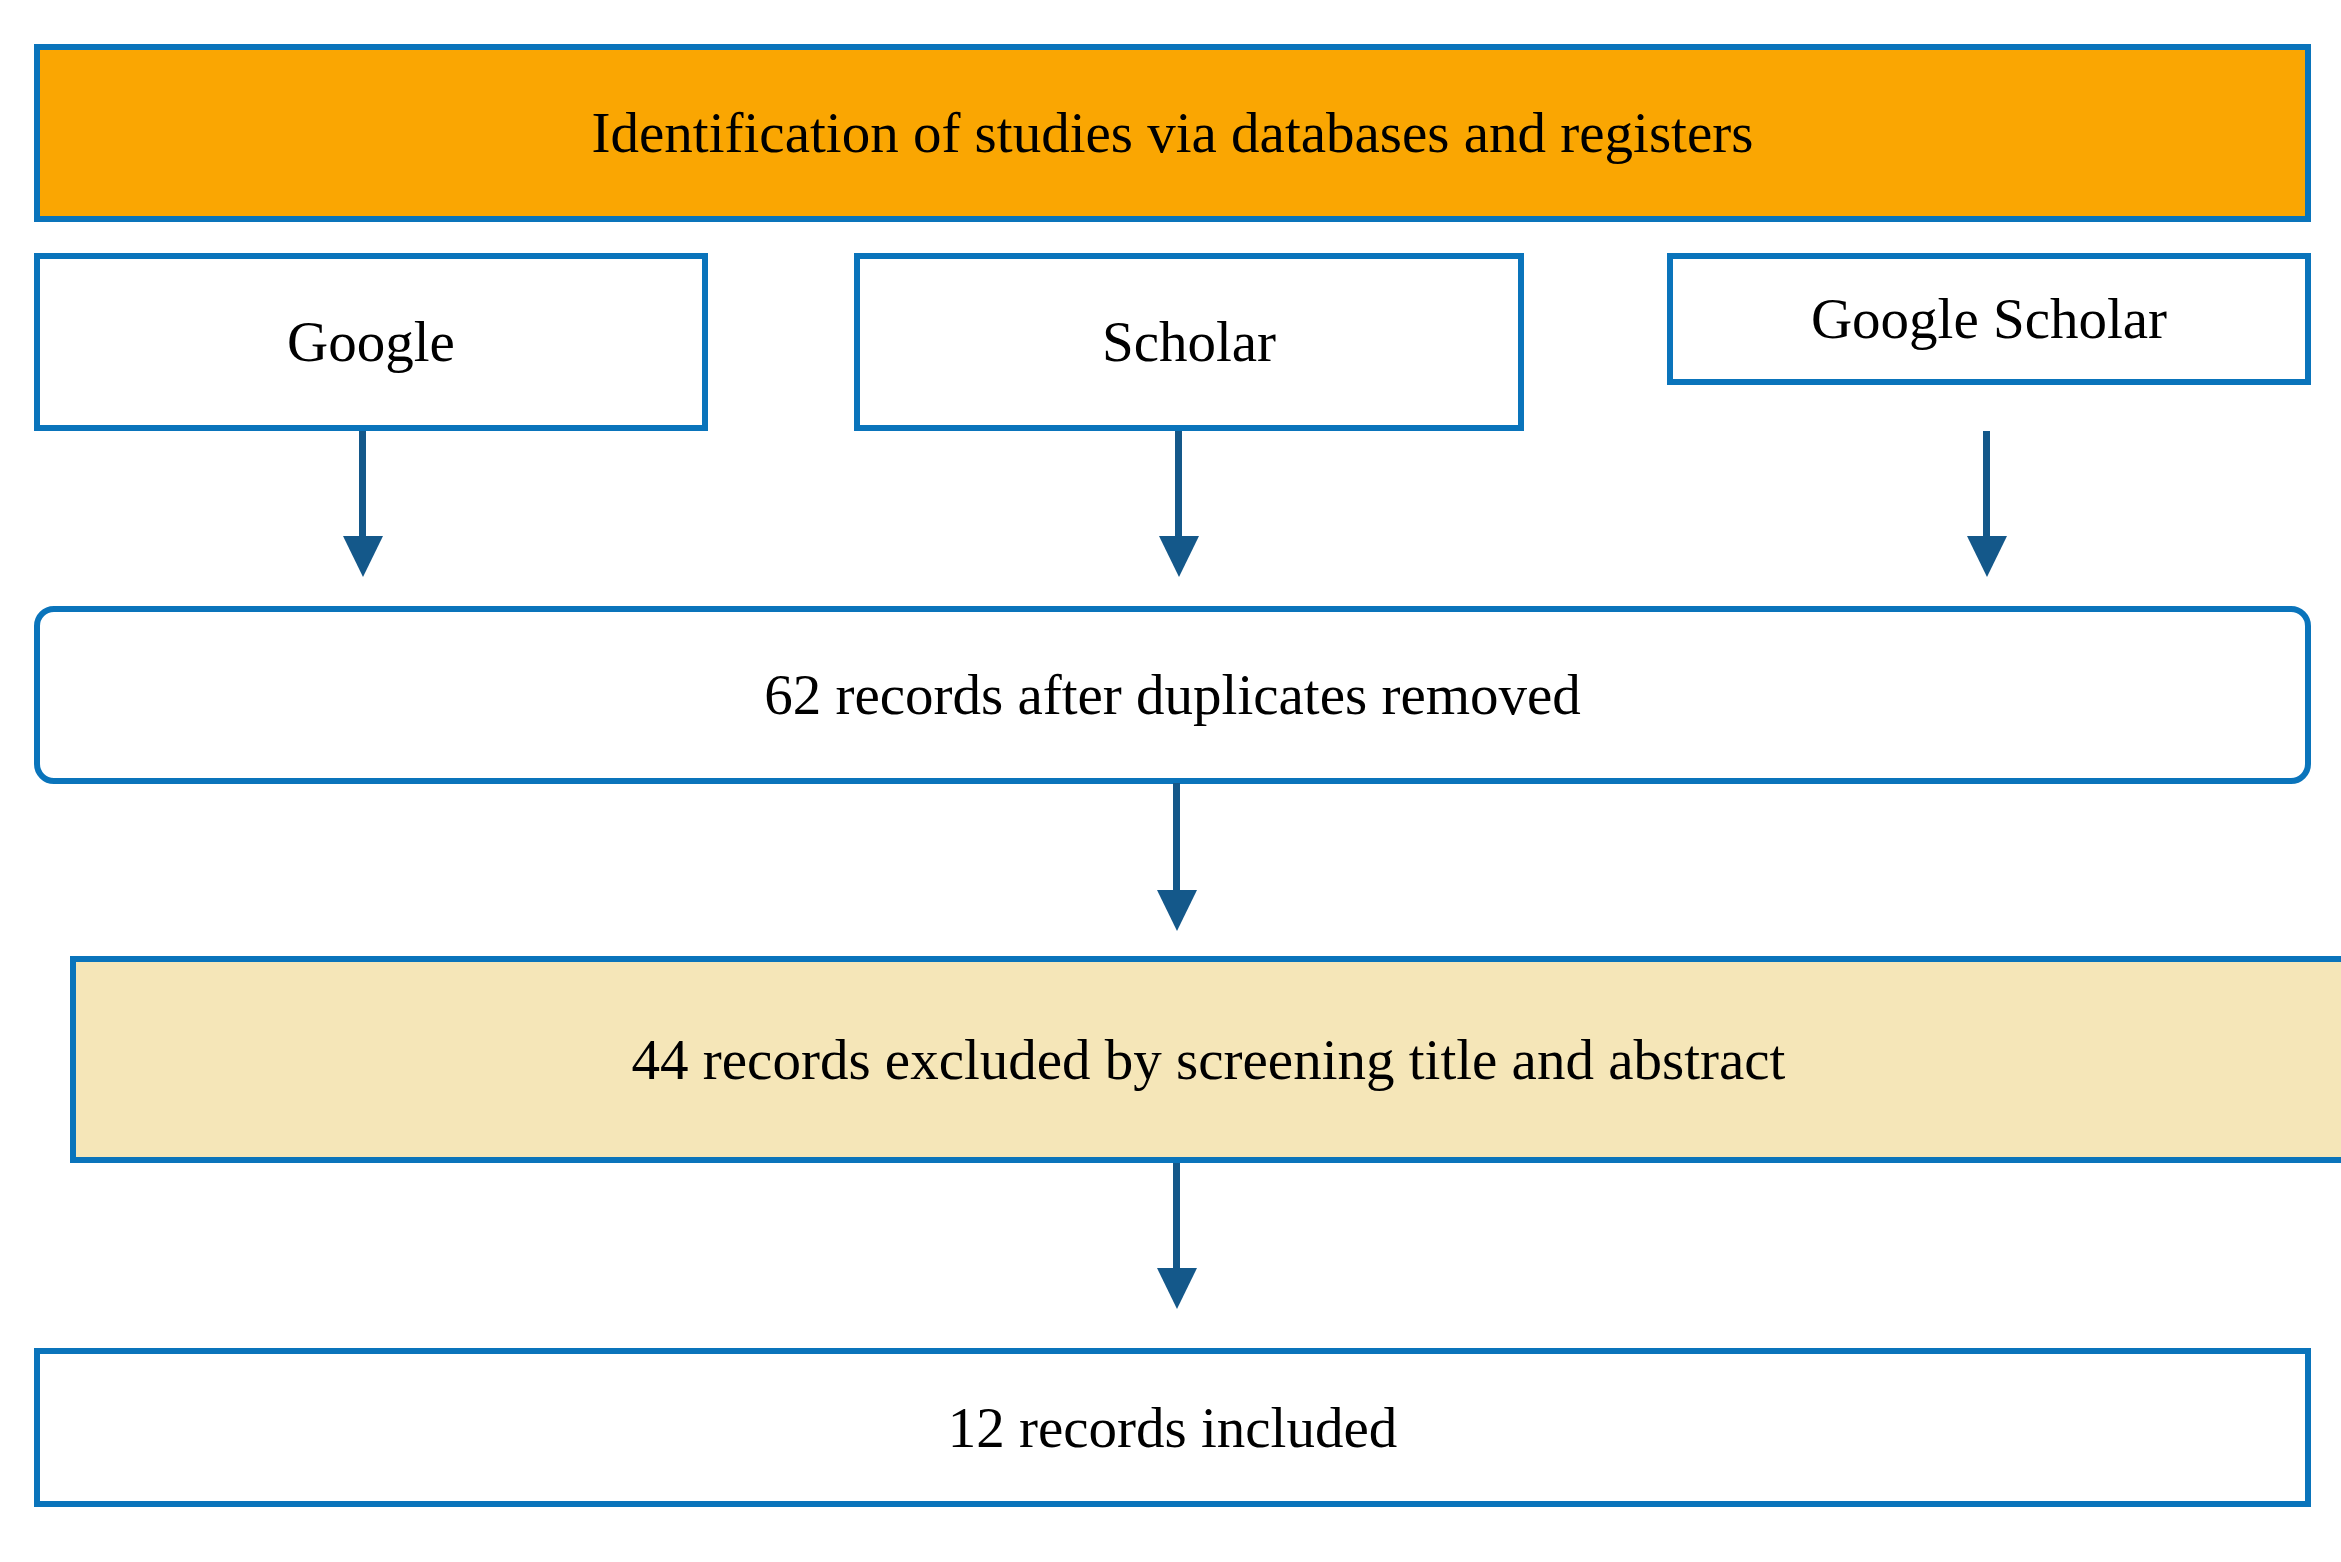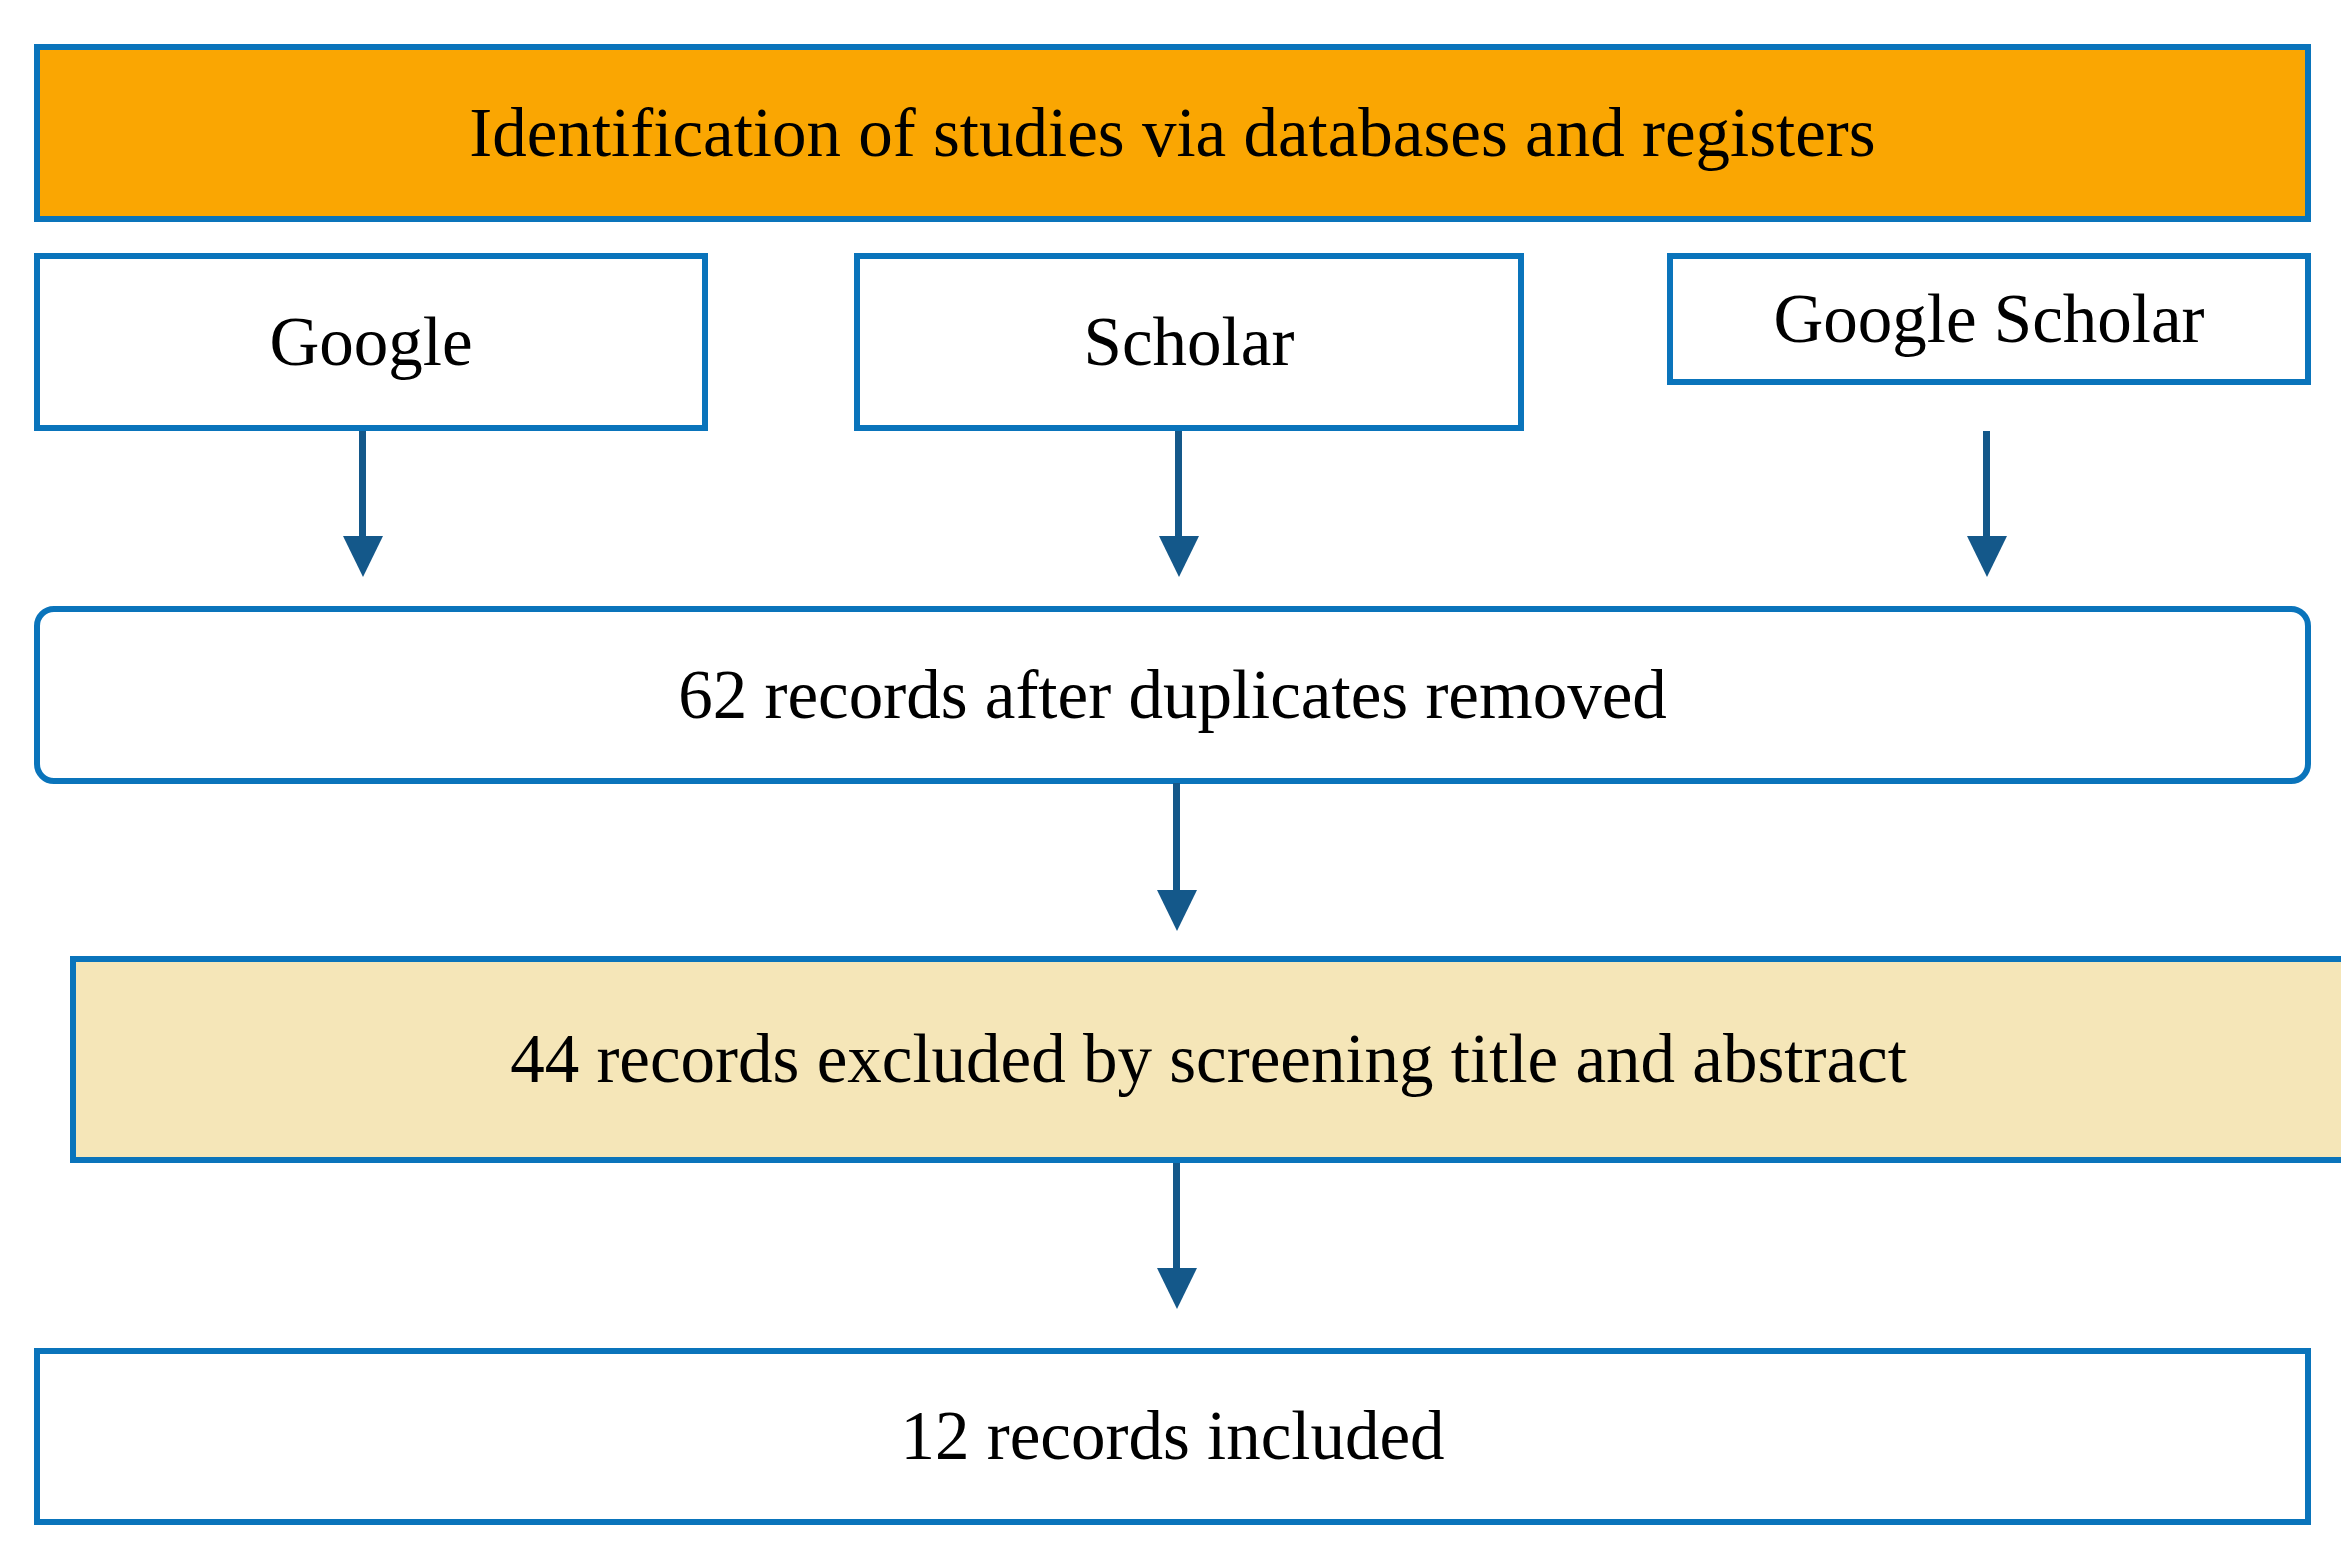--- a/index.html
+++ b/index.html
@@ -18,21 +18,21 @@
   }
   .box {
     position: absolute;
     box-sizing: border-box;
     border: 6.3px solid var(--border, #0a74bb);
     background: #ffffff;
     display: flex;
     flex-direction: column;
     align-items: center;
     justify-content: center;
-    font-size: 69px;
+    font-size: 57px;
     line-height: 1.4;
   }
   .box .label {
     padding: 0 28px;
   }
   .header-box {
     background: var(--header-bg, #faa602);
   }
   .excluded-box {
     background: var(--excluded-bg, #f5e6b8);
@@ -103,18 +103,18 @@
 
   <div class="box excluded-box" style="left:34px; top:956px; width:2277px; height:207px;margin-left:36px;">
     <div class="label">44 records excluded by screening title and abstract</div>
   </div>
 
   <div class="arrow" style="left:1156px; top:1163px;">
     <div class="stem" style="height:105px;"></div>
     <div class="head"></div>
   </div>
 
-  <div class="box" style="left:34px; top:1348px; width:2277px; height:177px;">
+  <div class="box" style="left:34px; top:1348px; width:2277px; height:159px;">
     <div class="label">12 records included</div>
   </div>
 
 </div>
 
 
 </body></html>

